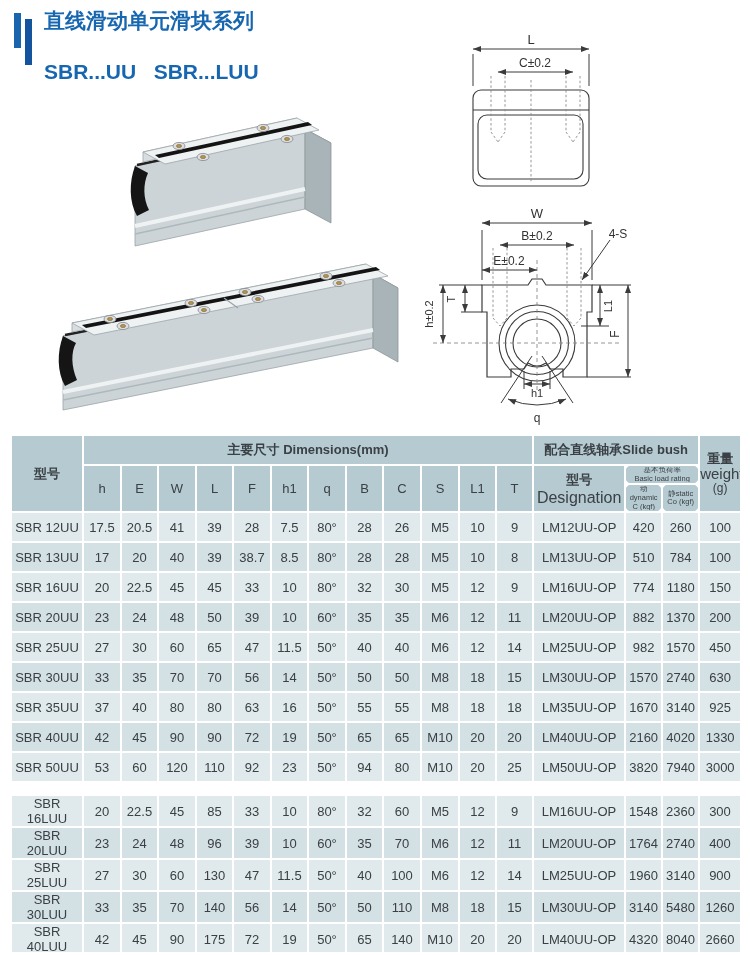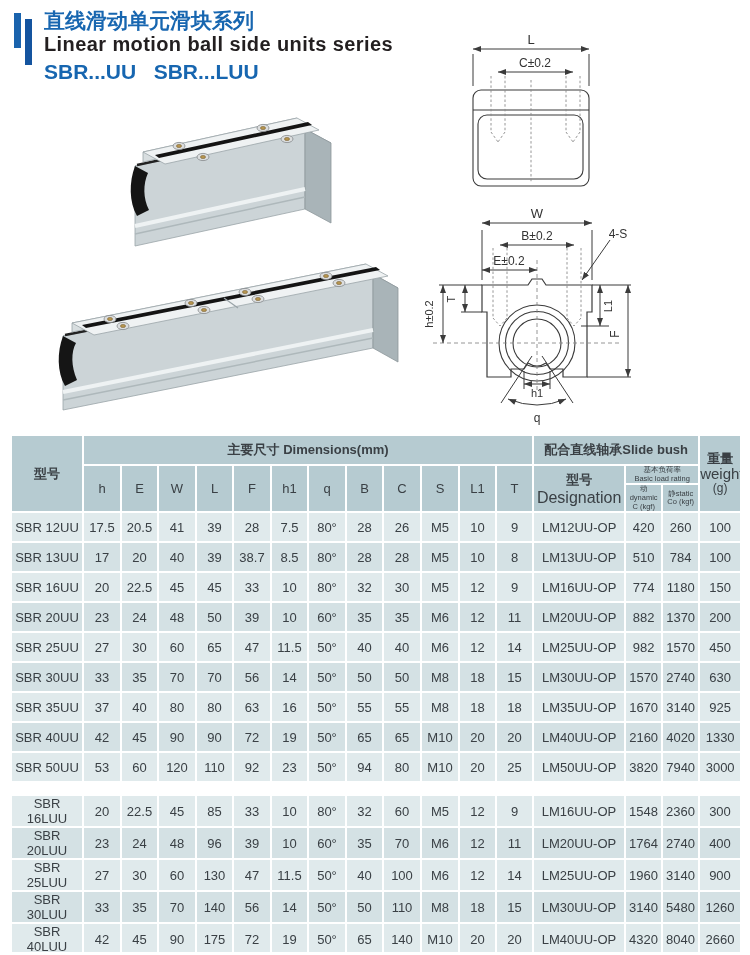--- a/index.html
+++ b/index.html
@@ -26,40 +26,39 @@
   .tables { position:absolute; left:10px; top:434px; width:730px; }
   table { border-collapse:collapse; table-layout:fixed; width:730px; }
   th, td { border:2px solid #fff; text-align:center; vertical-align:middle;
            color:#3a4045; overflow:hidden; }
   thead th { background:#b6cbd1; font-size:13px; font-weight:bold; }
   thead th.dim { font-weight:normal; font-size:13px; }
   thead tr.r1 th { height:30px; }
   .desg div:first-child { font-size:13px; }
   .desg .dsub { font-size:16px; font-weight:normal; }
   .tiny div { font-size:7.5px; font-weight:normal; line-height:1.15; color:#3a4045; }
-  .tiny { height:16px; }
+  .tiny { height:16px;border-radius:8px; }
   .weight-h div { line-height:1.1; }
   .weight-h .wsub { font-size:15px; font-weight:normal; }
   .weight-h .wsub2 { font-size:12px; font-weight:normal; }
   tbody td { font-size:13px; font-weight:normal; }
   .t1 tbody td { height:30px; }
   .t2 tbody td { height:28px; }
   tbody tr:nth-child(odd) td  { background:#e0eaec; }
   tbody tr:nth-child(even) td { background:#d4e1e4; }
   .t2 { margin-top:11px; }
 </style>
 </head>
 <body>
 
 <div class="page">
 
   <div class="accent-bar bar1"></div>
   <div class="accent-bar bar2"></div>
   <div class="title-zh">直线滑动单元滑块系列</div>
-  <div class="title-en">Linear motion ball side units series</div>
   <div class="title-models">SBR...UU   SBR...LUU</div>
 
   <svg class="photo-short" viewBox="0 0 240 165">
     <polygon points="20,68 190,31 216,45 46,82" fill="#e6ebec" stroke="#9aa4a8" stroke-width="0.8"></polygon>
     <polygon points="20,148 190,111 190,31 20,68" fill="#ccd4d7" stroke="#9aa4a8" stroke-width="0.8"></polygon>
     <polygon points="190,31 216,45 216,125 190,111" fill="#a9b4b8" stroke="#8d979b" stroke-width="0.8"></polygon>
     <line x1="22" y1="67" x2="186" y2="32" stroke="#222" stroke-width="2.5"></line>
     <polygon points="28,64 182,30 182,20 28,54" fill="#d8dee0" stroke="#9aa4a8" stroke-width="0.8"></polygon>
     <polygon points="28,54 182,20 204,32 50,66" fill="#eff2f3" stroke="#9aa4a8" stroke-width="0.8"></polygon>
     <polygon points="40,57 193,24 197,27 44,60" fill="#141414"></polygon>

